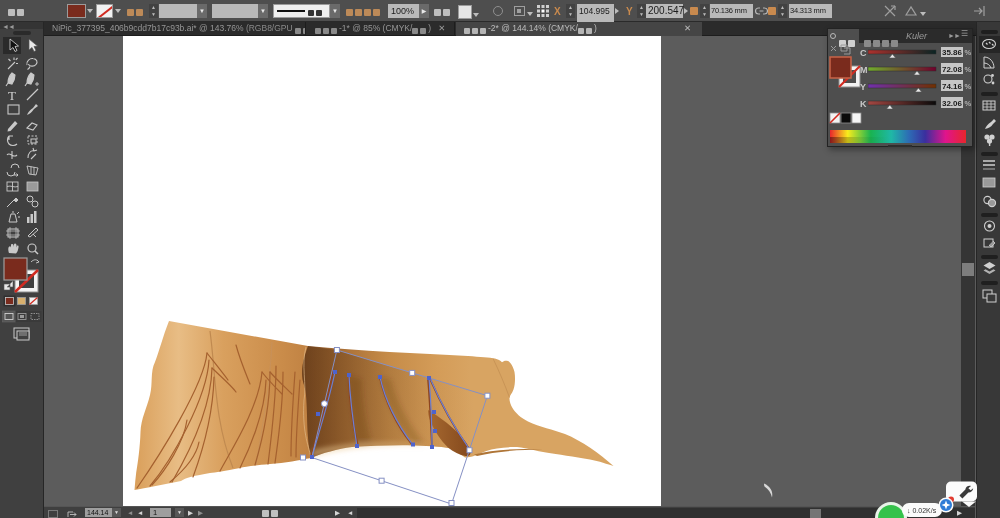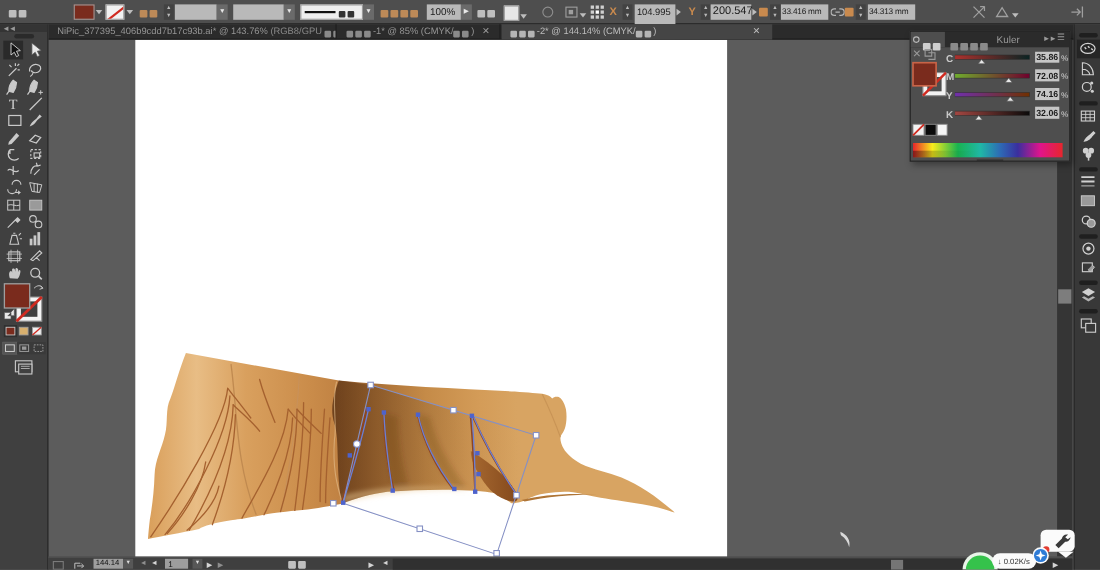--- a/index.html
+++ b/index.html
@@ -185,21 +185,21 @@
  <div class="abs" style="left:554px;top:6px;color:#C98A4E;font-weight:bold;font-size:10px">X</div>
  <div class="abs" style="left:566px;top:4px;width:9px;height:14px;background:#424242;color:#bbb;font-size:5px;text-align:center;line-height:7px">▲<br>▼</div>
  <div class="abs" style="left:577px;top:4px;width:37px;height:32px;background:#B9B9B9;color:#1c1c1c;line-height:14px;padding-left:2px;box-sizing:border-box;font-size:8.5px">104.995</div>
  <div class="abs" style="left:615px;top:8px;width:0;height:0;border-top:3px solid transparent;border-bottom:3px solid transparent;border-left:4px solid #bdbdbd"></div>
  <div class="abs" style="left:626px;top:6px;color:#C98A4E;font-weight:bold;font-size:10px">Y</div>
  <div class="abs" style="left:637px;top:4px;width:9px;height:14px;background:#424242;color:#bbb;font-size:5px;text-align:center;line-height:7px">▲<br>▼</div>
  <div class="abs" style="left:646px;top:4px;width:37px;height:14px;background:#B9B9B9;color:#1c1c1c;line-height:14px;padding-left:2px;box-sizing:border-box;font-size:10px">200.547</div>
  <div class="abs" style="left:684px;top:8px;width:0;height:0;border-top:3px solid transparent;border-bottom:3px solid transparent;border-left:4px solid #bdbdbd"></div>
  <span class="zh abs" style="left:690px;top:7px"><i style="background:#C98A4E;width:8px;height:8px"></i></span>
  <div class="abs" style="left:700px;top:4px;width:9px;height:14px;background:#424242;color:#bbb;font-size:5px;text-align:center;line-height:7px">▲<br>▼</div>
- <div class="abs" style="left:710px;top:4px;width:43px;height:14px;background:#B9B9B9;color:#1c1c1c;line-height:14px;padding-left:1px;box-sizing:border-box;font-size:7.5px;letter-spacing:-0.2px">33.416 mm</div>
+ <div class="abs" style="left:710px;top:4px;width:43px;height:14px;background:#B9B9B9;color:#1c1c1c;line-height:14px;padding-left:1px;box-sizing:border-box;font-size:7.5px;letter-spacing:-0.2px">70.136 mm</div>
  <svg class="abs" style="left:755px;top:6px" width="13" height="10">
       <path d="M5,2 L3.5,2 A3,3 0 0 0 3.5,8 L5,8 M8,2 L9.5,2 A3,3 0 0 1 9.5,8 L8,8 M4.5,5 L8.5,5" stroke="#b5b5b5" fill="none" stroke-width="1.2"></path>
     </svg>
  <span class="zh abs" style="left:768px;top:7px"><i style="background:#C98A4E;width:8px;height:8px"></i></span>
  <div class="abs" style="left:778px;top:4px;width:9px;height:14px;background:#424242;color:#bbb;font-size:5px;text-align:center;line-height:7px">▲<br>▼</div>
  <div class="abs" style="left:789px;top:4px;width:43px;height:14px;background:#B9B9B9;color:#1c1c1c;line-height:14px;padding-left:1px;box-sizing:border-box;font-size:7.5px;letter-spacing:-0.2px">34.313 mm</div>
  <svg class="abs" style="left:884px;top:5px" width="12" height="12">
       <path d="M1,11 L11,1 M1,1 L11,11" stroke="#9f9f9f" stroke-width="1.2"></path>
       <path d="M11,1 l-4,0 M11,1 l0,4" stroke="#9f9f9f" stroke-width="1.2"></path>
     </svg>
@@ -403,21 +403,21 @@
 </div>
 
 <div id="colorpanel" class="abs" style="left:827px;top:28px;width:146px;height:119px;background:#4E4E4E;border:1px solid #232323;box-sizing:border-box;box-shadow:2px 3px 6px rgba(0,0,0,0.35);">
 
  <div class="abs" style="left:0;top:0;width:144px;height:14px;background:#2B2B2B;">
    <div class="abs" style="left:0;top:0;width:31px;height:14px;background:#4E4E4E;">
      <div class="abs" style="left:2px;top:4px;width:6px;height:6px;border:1px solid #b9b9b9;border-radius:50%;box-sizing:border-box"></div>
      <span class="zh abs" style="left:11px;top:4px"><i style="background:#cfcfcf;width:7px;height:7px"></i><i style="background:#cfcfcf;width:7px;height:7px"></i></span>
    </div>
    <span class="zh abs" style="left:36px;top:4px"><i style="background:#8a8a8a;width:7px;height:7px"></i><i style="background:#8a8a8a;width:7px;height:7px"></i><i style="background:#8a8a8a;width:7px;height:7px"></i><i style="background:#8a8a8a;width:7px;height:7px"></i></span>
-   <span class="abs" style="left:78px;top:2px;color:#9a9a9a;font-size:9px;">Kuler</span>
+   <span class="abs" style="left:78px;top:2px;color:#9a9a9a;font-size:9px;font-style:italic">Kuler</span>
    <span class="abs" style="left:120px;top:3px;color:#9a9a9a;font-size:7px;letter-spacing:-1px">►►</span>
    <span class="abs" style="left:133px;top:0px;color:#9a9a9a;font-size:8px">☰</span>
  </div>
 
  <svg class="abs" style="left:0;top:14px" width="36" height="105">
   <path d="M3,3 l5,5 m0,-5 l-5,5" stroke="#9a9a9a" stroke-width="1"></path>
   <path d="M13,2 l6,0 l0,6 l-6,0 Z M16,5 l6,0 l0,6 l-6,0" fill="none" stroke="#9a9a9a" stroke-width="1"></path>
   <rect x="11" y="23" width="21" height="21" fill="#F2F2F2" stroke="#8e8e8e" stroke-width="1"></rect>
   <rect x="15" y="27" width="13" height="13" fill="#4E4E4E"></rect>
   <path d="M11,44 L32,23" stroke="#D02A20" stroke-width="2.2"></path>

